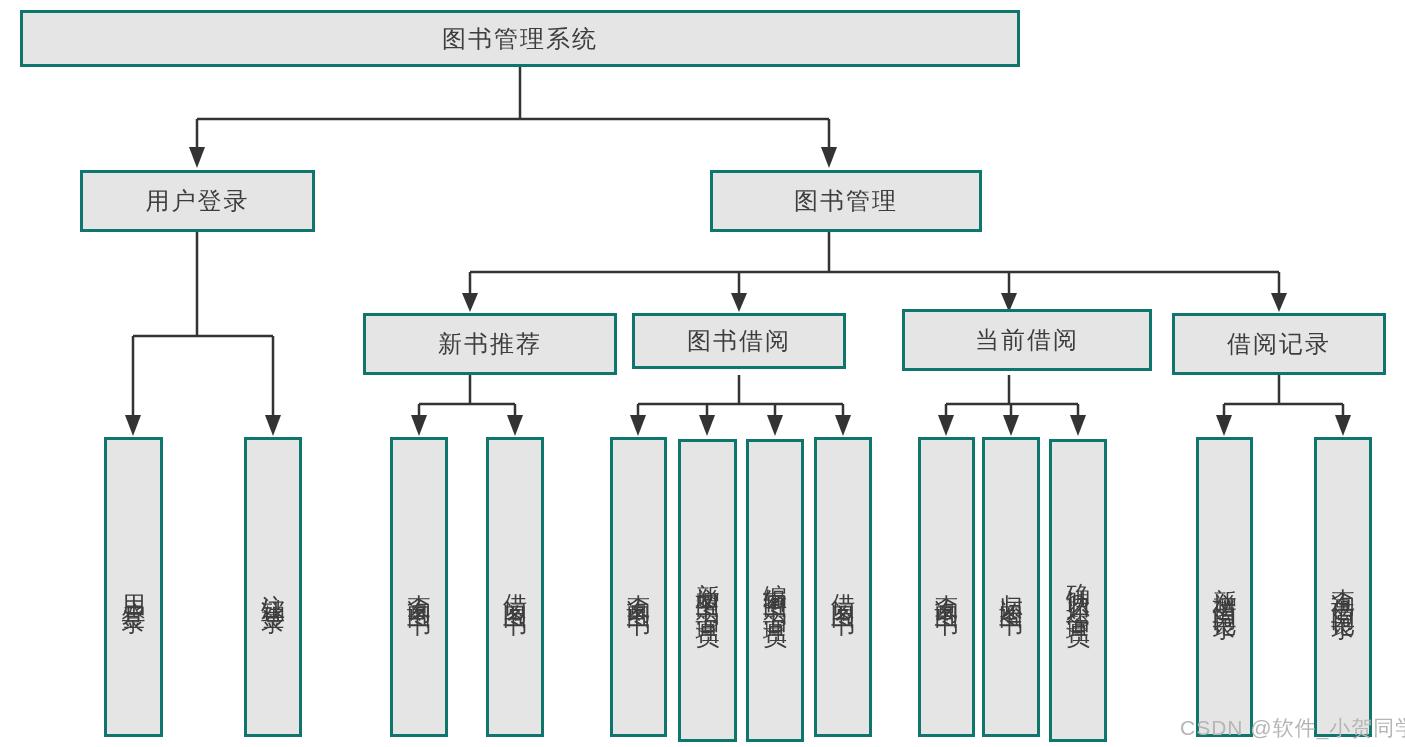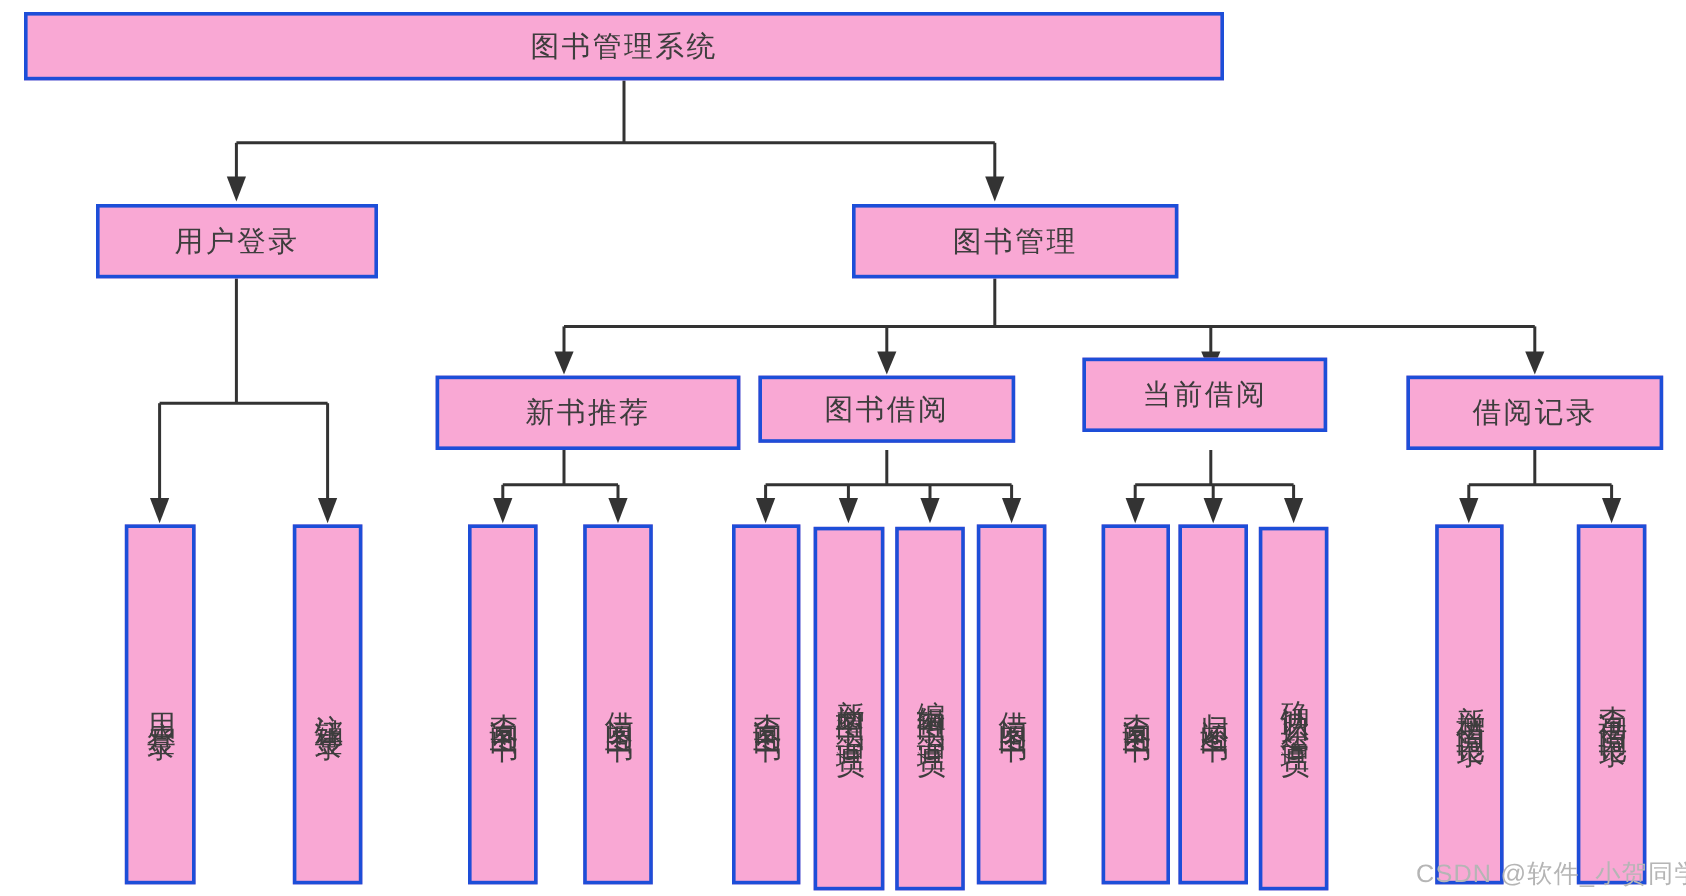--- a/index.html
+++ b/index.html
@@ -7,22 +7,22 @@
     position:relative;
     width:1405px;height:747px;
     background:#ffffff;
     font-family:"Liberation Sans","DejaVu Sans",sans-serif;
     overflow:hidden;
   }
   .connectors{position:absolute;left:0;top:0;width:1405px;height:747px;z-index:0;}
   .box{
     position:absolute;
     box-sizing:border-box;
-    border:3px solid #1d4ed8;
-    background:#f9a8d4;
+    border:3px solid #0f766e;
+    background:#e5e5e5;
     color:#3d3d3d;
     display:flex;
     align-items:center;
     justify-content:center;
     z-index:1;
   }
   .hbox{font-size:24px;letter-spacing:2px;white-space:nowrap;}
   .vbox{
     writing-mode:vertical-rl;
     text-orientation:mixed;
@@ -125,21 +125,21 @@
     </g>
   </svg>
 
   <div class="box hbox" style="left:20px;top:10px;width:1000px;height:57px">图书管理系统</div>
 
   <div class="box hbox" style="left:80px;top:170px;width:235px;height:62px">用户登录</div>
   <div class="box hbox" style="left:710px;top:170px;width:272px;height:62px">图书管理</div>
 
   <div class="box hbox" style="left:363px;top:313px;width:254px;height:62px">新书推荐</div>
   <div class="box hbox" style="left:632px;top:313px;width:214px;height:56px">图书借阅</div>
-  <div class="box hbox" style="left:902px;top:298px;width:204px;height:62px">当前借阅</div>
+  <div class="box hbox" style="left:902px;top:309px;width:250px;height:62px">当前借阅</div>
   <div class="box hbox" style="left:1172px;top:313px;width:214px;height:62px">借阅记录</div>
 
   <div class="box vbox" style="left:104px;top:437px;width:59px;height:300px">用户登录</div>
   <div class="box vbox" style="left:244px;top:437px;width:58px;height:300px">注销登录</div>
 
   <div class="box vbox" style="left:390px;top:437px;width:58px;height:300px">查询图书</div>
   <div class="box vbox" style="left:486px;top:437px;width:58px;height:300px">借阅图书</div>
 
   <div class="box vbox" style="left:610px;top:437px;width:57px;height:300px">查询图书</div>
   <div class="box vbox" style="left:678px;top:439px;width:59px;height:303px">新增图书（管理员）</div>

